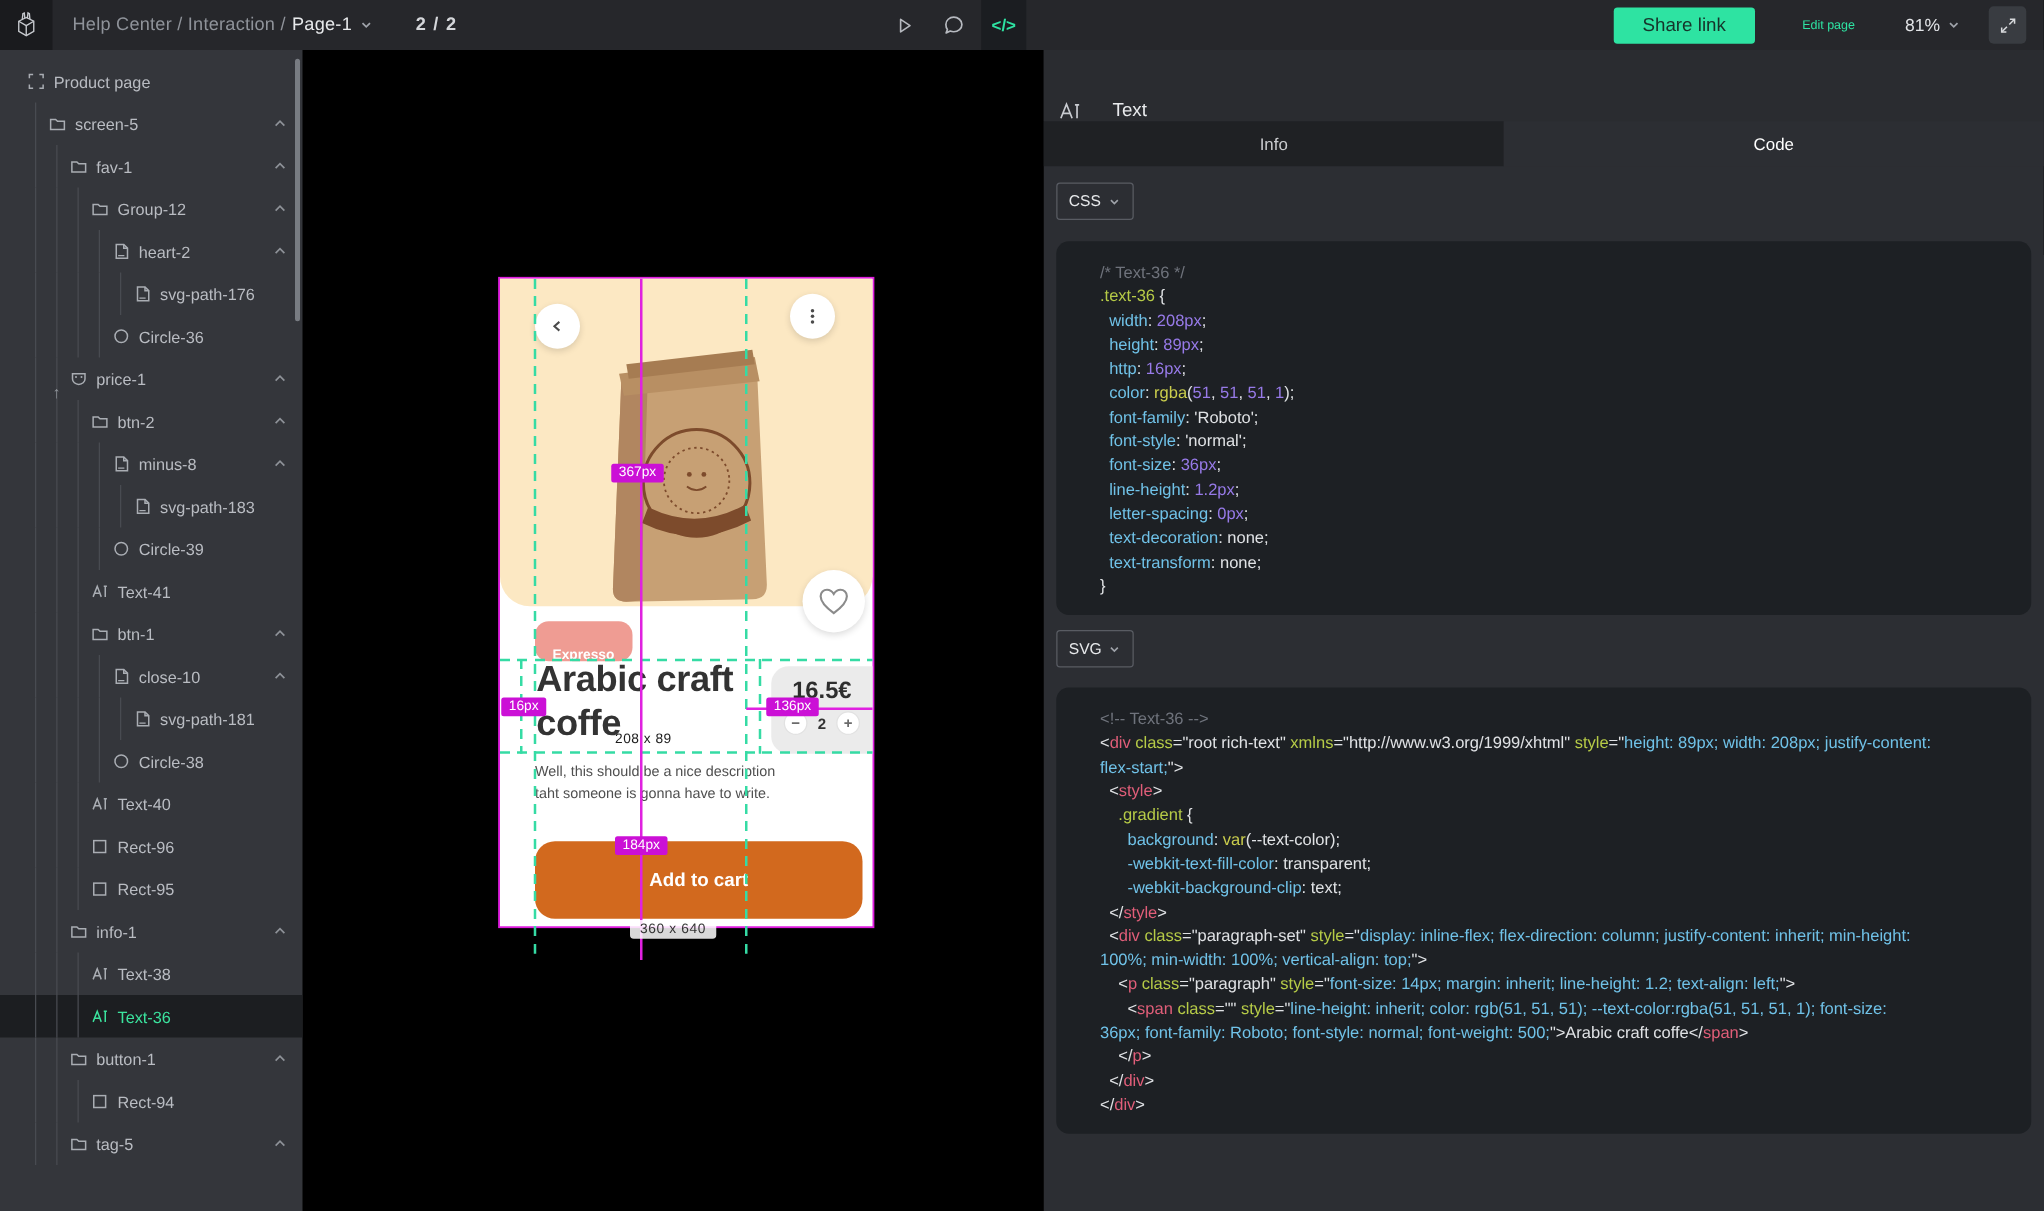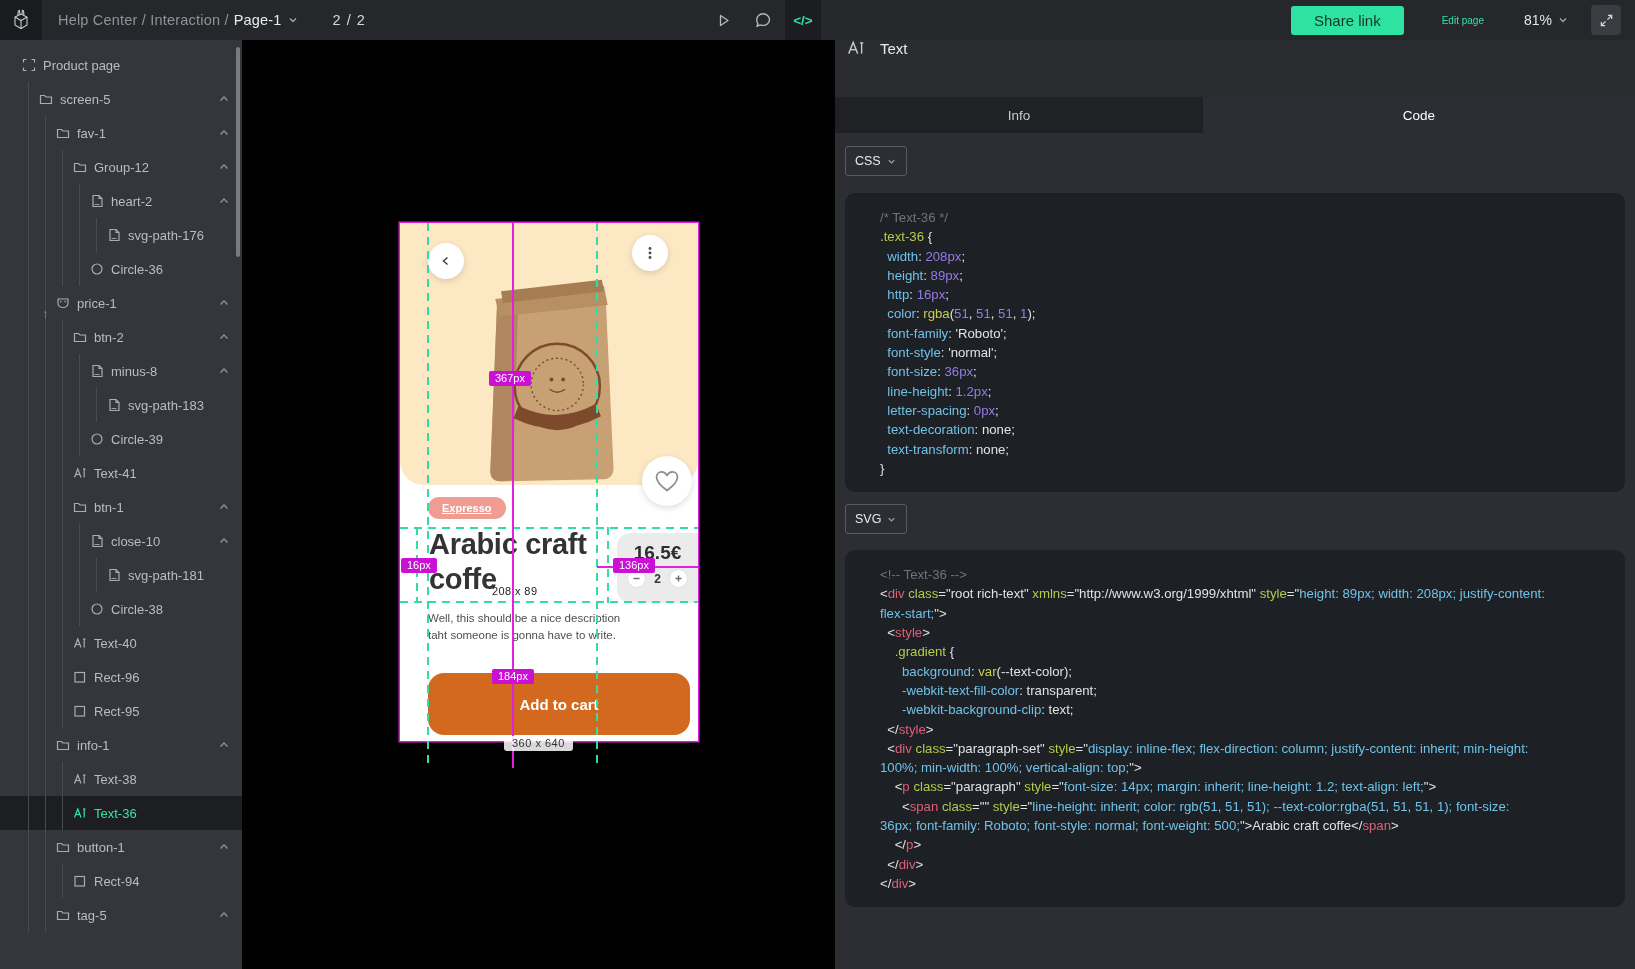--- a/index.html
+++ b/index.html
@@ -7,21 +7,21 @@
               font-family:"Liberation Sans", sans-serif; }
 
   
   .topbar { position:absolute; left:0; top:0; width:1635px; height:40px;
             background:#26272b; display:flex; align-items:center; z-index:30; }
   .logo-tile { width:42px; height:40px; background:#1a1b1e; display:flex;
                align-items:center; justify-content:center; flex:0 0 auto; }
   .breadcrumb { margin-left:16px; font-size:14.5px; color:#8f939a; display:flex;
                 align-items:center; gap:5px; letter-spacing:.2px; }
   .breadcrumb .page { color:#e8eaec; }
-  .page-indicator { margin-left:34px; font-size:14.5px; color:#d4d6da; letter-spacing:1px;}
+  .page-indicator { margin-left:34px; font-size:14.5px; color:#d4d6da; letter-spacing:1px;font-weight:bold;}
   .center-icons { position:absolute; left:705px; top:0; height:40px; display:flex;
                   align-items:center; gap:4px; }
   .icon-btn { width:36px; height:40px; display:flex; align-items:center; justify-content:center; cursor:pointer; }
   .code-tile { background:#1b1d21; }
   .code-glyph { color:#2ee3a2; font-weight:700; font-size:13.5px; letter-spacing:0; }
   .topbar-right { margin-left:auto; display:flex; align-items:center; gap:0; padding-right:14px; }
   .share-btn { background:#2ee3a2; color:#16342a; font-size:15px; font-weight:500;
                border:none; border-radius:3px; padding:6px 23px; cursor:pointer; }
   .edit-link { color:#2ee3a2; font-size:10px; margin-left:38px; cursor:pointer; }
   .zoom-ctl { margin-left:40px; color:#e2e4e7; font-size:14px; display:flex; align-items:center; gap:5px; cursor:pointer;}
@@ -51,23 +51,23 @@
   .card { position:absolute; left:158px; top:183px; width:298px; height:518px;
           background:#fff; box-shadow:0 0 0 1.5px #df1ddf; }
   .img-area { position:absolute; left:0; top:0; width:298px; height:262px;
               background:#fce8c3; border-radius:0 0 24px 24px; }
   .circle-btn { position:absolute; background:#fff; border-radius:50%;
                 box-shadow:0 2px 6px rgba(0,0,0,.14); display:flex; align-items:center; justify-content:center; cursor:pointer; }
   .back-btn { left:28px; top:20px; width:36px; height:36px; }
   .menu-btn { left:232px; top:12px; width:36px; height:36px; }
   .fav-btn { left:242px; top:233px; width:50px; height:50px; }
   .bag { position:absolute; left:58px; top:16px; }
-  .prod-tag { position:absolute; left:28px; top:274px; height:22px; padding:0 14px;
+  .prod-tag { position:absolute; left:28px; top:274px; height:22px; padding:16px 14px;
               background:#ef9c93; color:#fff; font-size:11px; font-weight:600;
-              border-radius:11px; line-height:22px;text-decoration:underline; }
+              border-radius:11px; line-height:22px; }
   .prod-title { position:absolute; left:29px; top:304px; width:210px; font-size:29px;
                 line-height:35px; font-weight:600; color:#333; letter-spacing:-.3px; }
   .dim-label { position:absolute; left:92px; top:362px; font-size:11px; color:#1d1d1d; letter-spacing:.4px; }
   .prod-desc { position:absolute; left:28px; top:387px; font-size:11.5px; line-height:17px; color:#4f4f4f; }
   .price-box { position:absolute; left:217px; top:310px; width:81px; height:70px;
                background:#ebebeb; border-radius:14px 0 0 14px; }
   .price-val { text-align:center; margin-top:9px; font-size:19px; font-weight:700; color:#2e2e2e; }
   .stepper { display:flex; align-items:center; justify-content:center; gap:8px; margin-top:5px; }
   .step-btn { width:19px; height:19px; background:#fff; border:1px solid #e2e2e2; border-radius:50%;
               display:flex; align-items:center; justify-content:center; cursor:pointer; }
@@ -83,22 +83,22 @@
   .mline-v { position:absolute; width:2px; background:#e021e0; }
   .mline-h { position:absolute; height:2px; background:#e021e0; }
   .mlabel { position:absolute; background:#cb10d6; color:#fff; font-size:11px;
             padding:1px 6px 2px; border-radius:2px; z-index:5; }
   .size-label { position:absolute; background:rgba(255,255,255,.85); color:#333;
                 font-size:11px; padding:1px 8px 2px; border-radius:3px; letter-spacing:.5px; }
 
   
   .panel { position:absolute; left:835px; top:40px; width:800px; bottom:0;
            background:#2c2e33; z-index:25; }
-  .panel-header { height:57px; display:flex; align-items:flex-start; padding-left:12px;
-                  gap:15px; background:#2a2c30; }
+  .panel-header { height:57px; display:flex; align-items:flex-end; padding-left:12px;
+                  gap:25px; background:#2a2c30; }
   .panel-title { color:#e8eaec; font-size:15px; }
   .tabs { height:36px; display:flex; }
   .tab { display:flex; align-items:center; justify-content:center; font-size:13.5px; cursor:pointer; }
   .tab-info { flex:0 0 368px; background:#1f2124; color:#c9cbce; }
   .tab-code { flex:1; background:#2c2e33; color:#fff; }
   .panel-content { padding:13px 10px 0 10px; }
   .lang-select { width:62px; height:30px; border:1px solid #595c63; border-radius:3px;
                  display:flex; align-items:center; justify-content:space-between;
                  padding:0 9px; color:#e8eaec; font-size:12.5px; cursor:pointer; background:transparent; }
   .code-block { background:#1d2024; border-radius:10px; padding:15px 80px 14px 35px;

